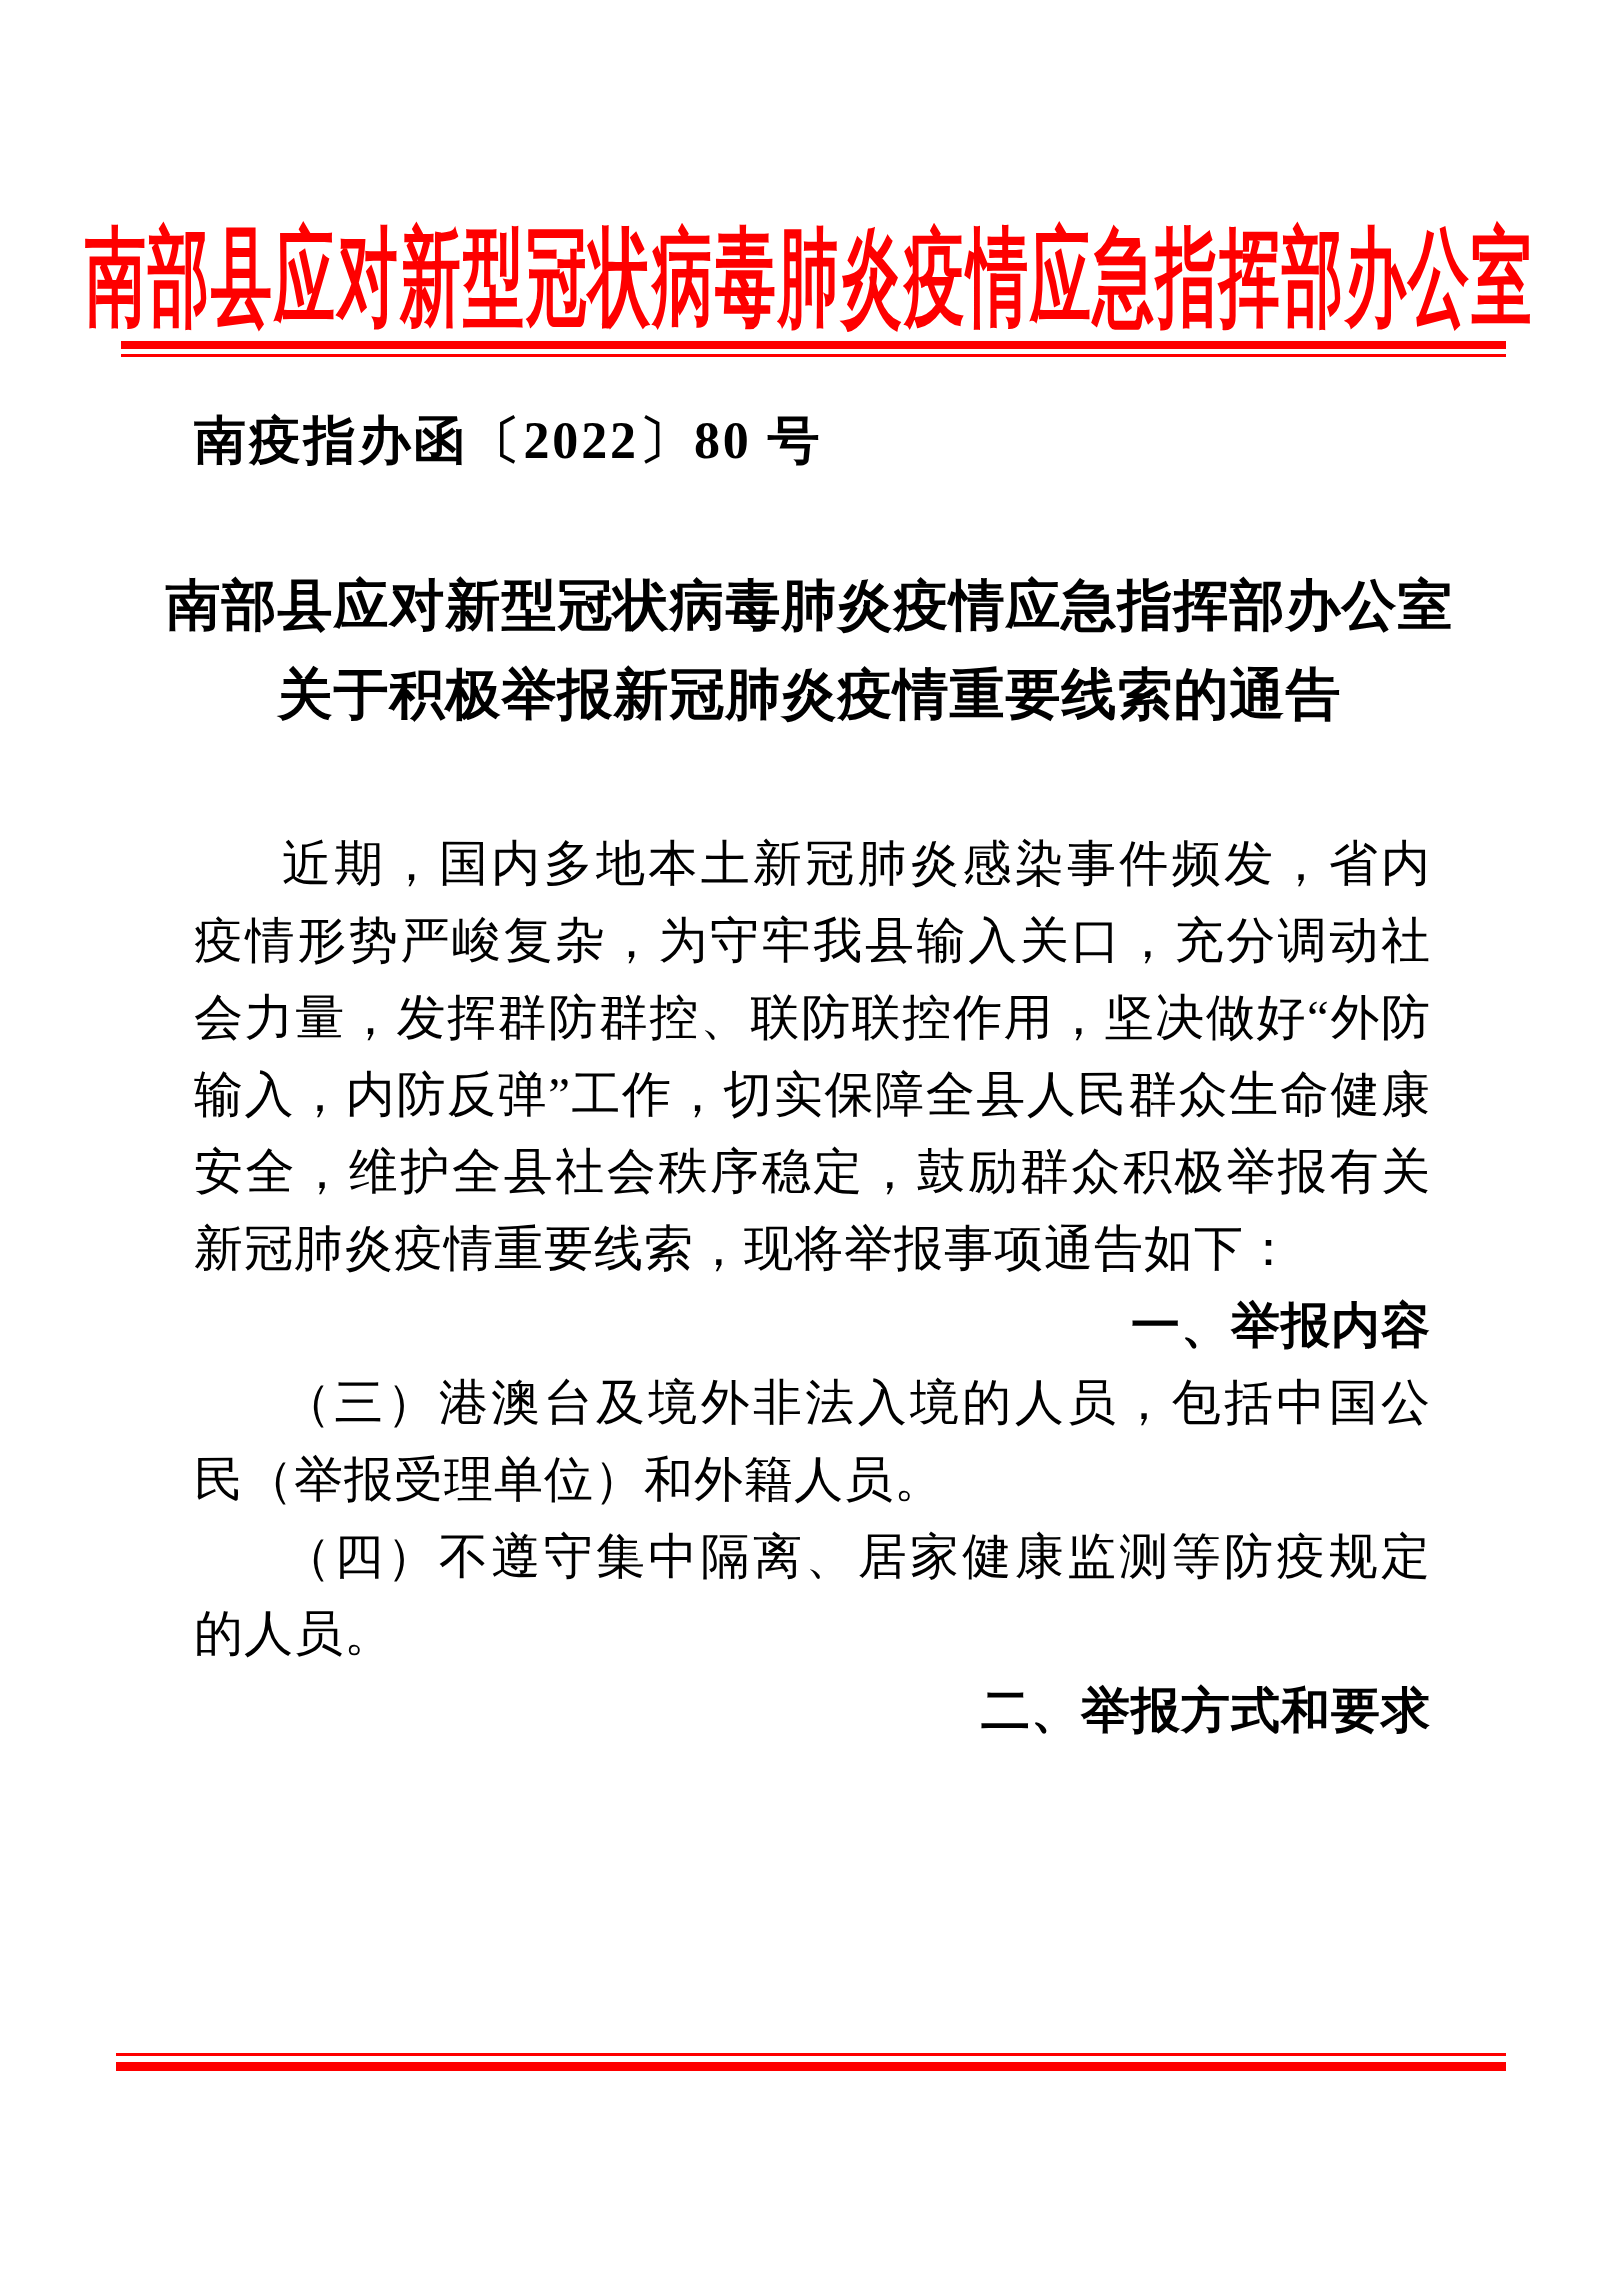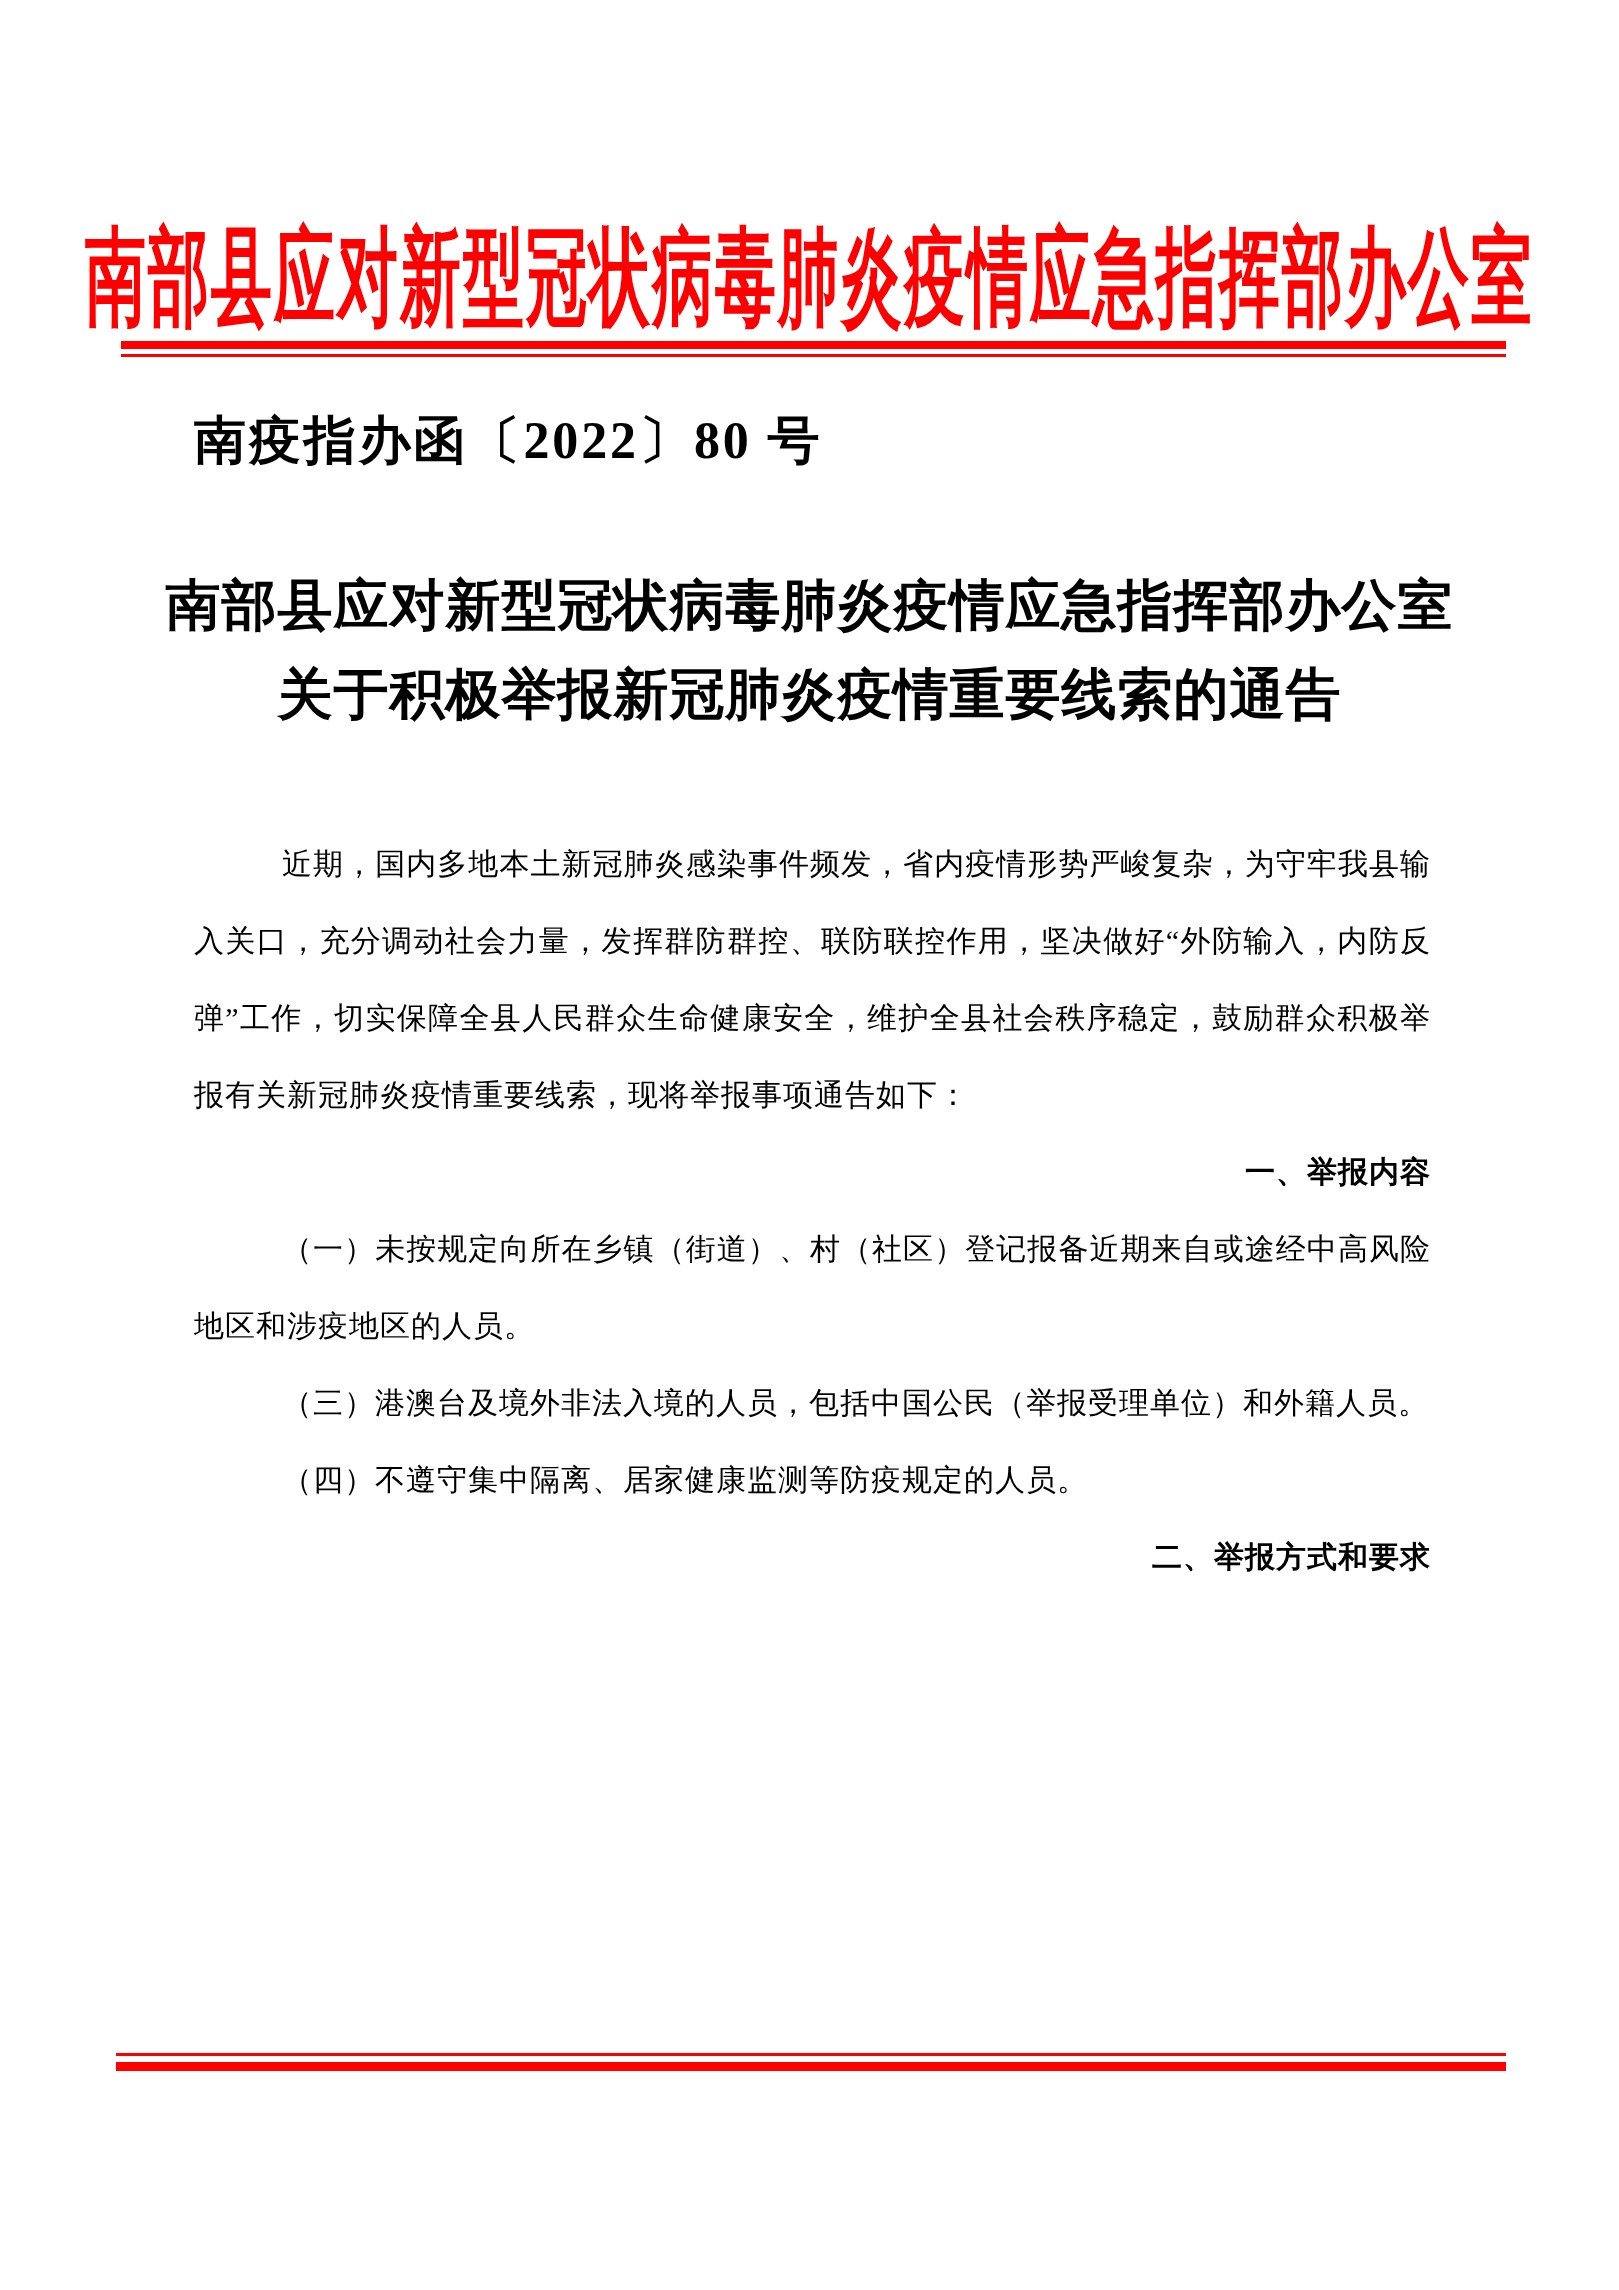--- a/index.html
+++ b/index.html
@@ -77,21 +77,21 @@
     line-height: 89px;
     letter-spacing: 1px;
   }
 
   
   .doc-body {
     position: absolute;
     top: 825px;
     left: 194px;
     width: 1237px;
-    font-size: 30px;
+    font-size: 49px;
     line-height: 77px;
     text-align: justify;
   }
   .para {
     margin: 0;
     text-indent: 88px;
     letter-spacing: 1px;
   }
   .para.heading {
     font-family: "Liberation Sans", "DejaVu Sans", sans-serif;
@@ -131,21 +131,20 @@
   <div class="doc-number">南疫指办函〔2022〕80 号</div>
 
   <div class="doc-title">
     <div>南部县应对新型冠状病毒肺炎疫情应急指挥部办公室</div>
     <div>关于积极举报新冠肺炎疫情重要线索的通告</div>
   </div>
 
   <div class="doc-body">
     <p class="para">近期，国内多地本土新冠肺炎感染事件频发，省内疫情形势严峻复杂，为守牢我县输入关口，充分调动社会力量，发挥群防群控、联防联控作用，坚决做好“外防输入，内防反弹”工作，切实保障全县人民群众生命健康安全，维护全县社会秩序稳定，鼓励群众积极举报有关新冠肺炎疫情重要线索，现将举报事项通告如下：</p>
     <p class="para heading">一、举报内容</p>
-    <p class="para">（一）未按规定向所在乡镇（街道）、村（社区）登记报备近期来自或途经中高风险地区和涉疫地区的人员。</p>
     <p class="para">（三）港澳台及境外非法入境的人员，包括中国公民（举报受理单位）和外籍人员。</p>
     <p class="para">（四）不遵守集中隔离、居家健康监测等防疫规定的人员。</p>
     <p class="para heading">二、举报方式和要求</p>
   </div>
 
   <div class="rule-bottom-thin"></div>
   <div class="rule-bottom-thick"></div>
 
 </div>
 

